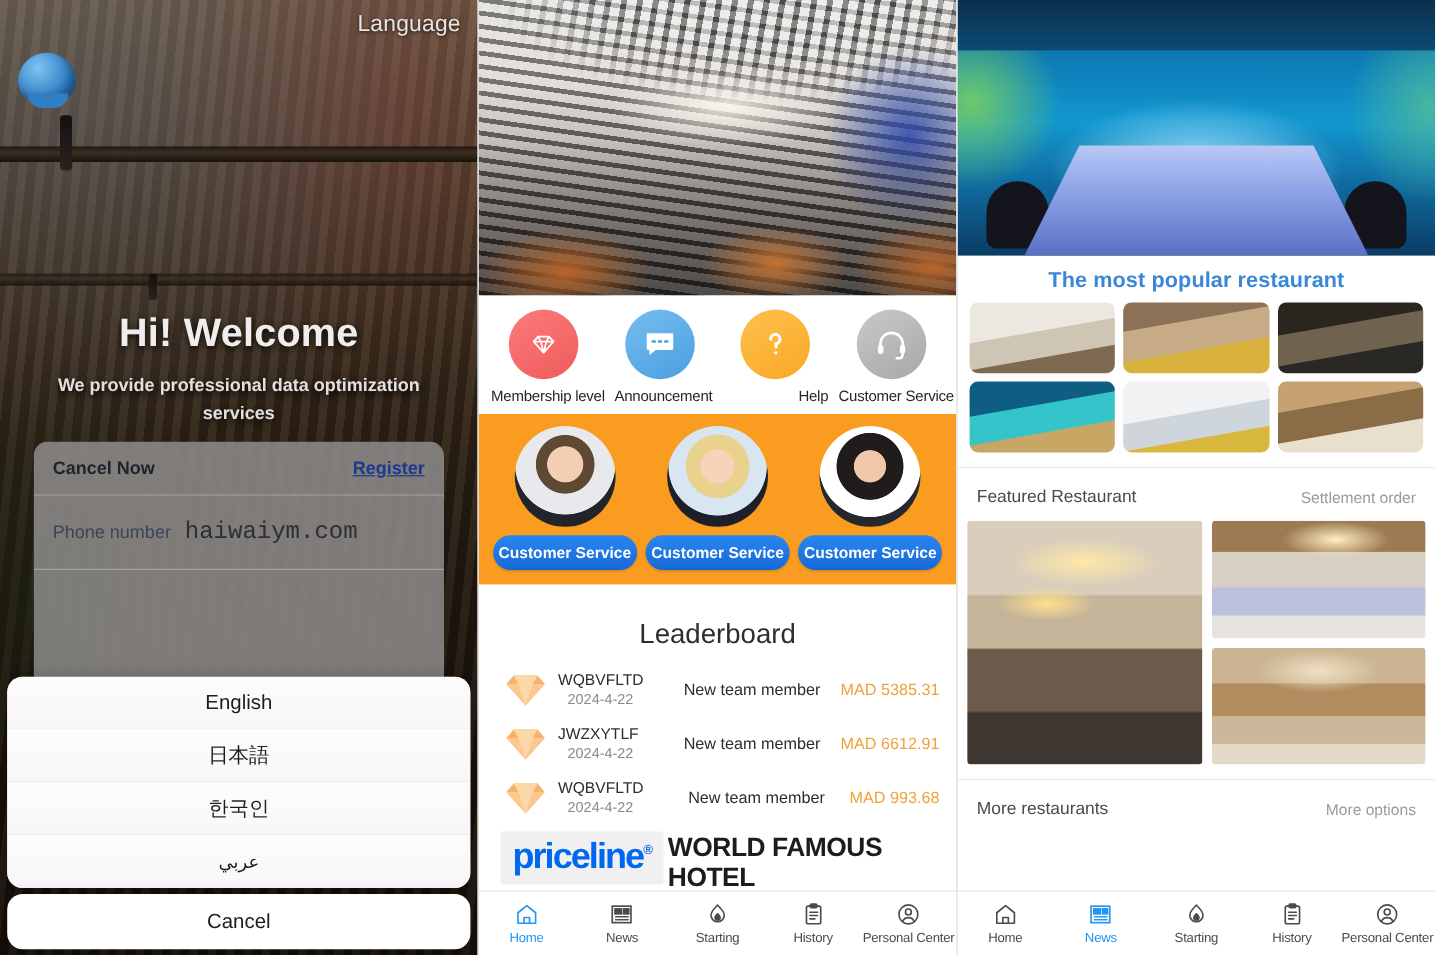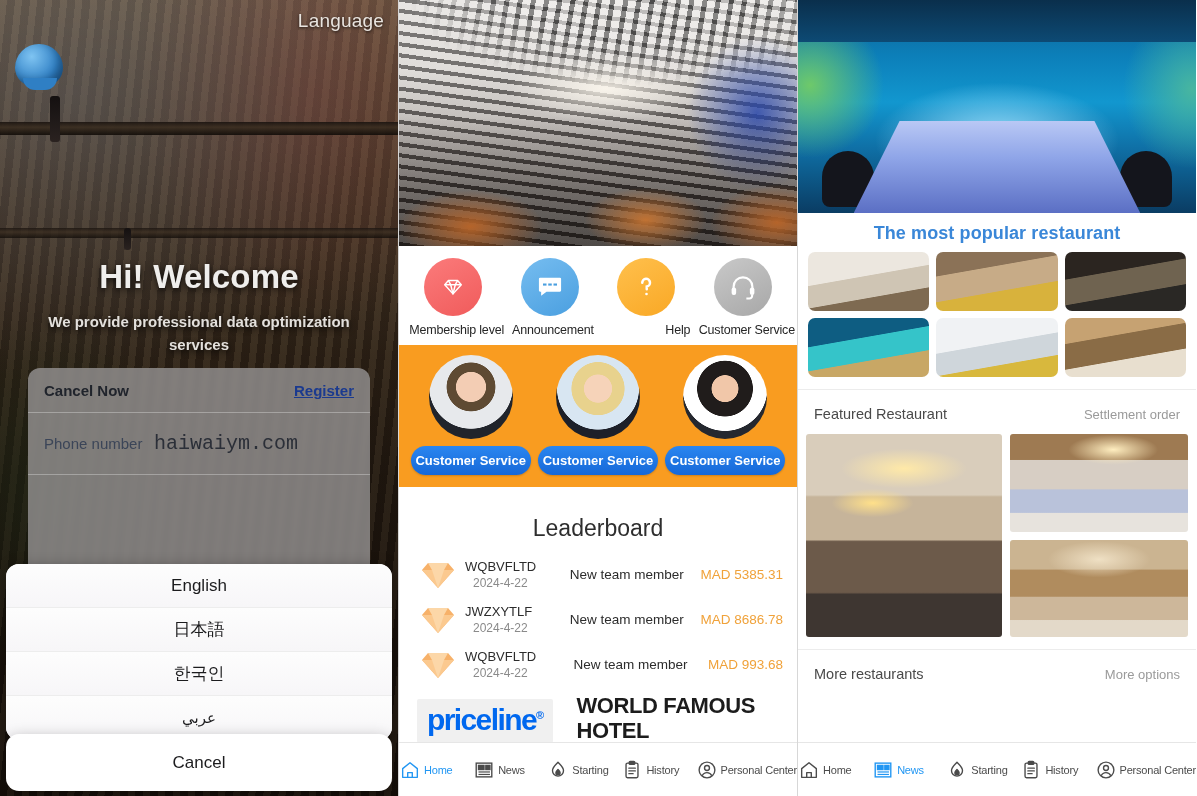--- a/index.html
+++ b/index.html
@@ -113,21 +113,21 @@
   .sheet-item {
     height: 44px; display:flex; align-items:center; justify-content:center;
     font-size: 17px; color: #1c1c1e; cursor:pointer;
     border-bottom: 1px solid #ededed;
     background: linear-gradient(180deg,#fdfdfd,#f7f6f8);
   }
   .sheet-item:last-child { border-bottom: none; }
   .sheet-item.arabic { font-size: 15px; }
   .sheet-cancel {
     position:absolute; left:6px; right:6px; bottom: 5px;
-    height: 57px; background:#ffffff; border-radius: 13px;
+    height: 46px; background:#ffffff; border-radius: 13px;
     display:flex; align-items:center; justify-content:center;
     font-size:17px; color:#1c1c1e; cursor:pointer;
     box-shadow: 0 2px 14px rgba(0,0,0,.22);
   }
 
   
   .panel {
     position:relative; width:399px; height:796px; background:#fff;
     border-left: 1px solid #d7d7d7;
     overflow:hidden;
@@ -217,21 +217,21 @@
   .lb-row { display:flex; align-items:center; padding: 6px 14px 6px 22px; }
   .gem { width:34px; height:28px; flex:none; margin-right:10px; }
   .lb-id { width:88px; flex:none; }
   .lb-name { font-size:13px; color:#2c2c2c; line-height:17px; }
   .lb-date { font-size:12px; color:#8a8a8a; line-height:16px; padding-left:8px;}
   .lb-mid { flex:1; font-size:13.5px; color:#2c2c2c; text-align:center; }
   .lb-amt { font-size:13.5px; color:#f0a23a; white-space:nowrap; }
 
   
   .priceline {
-    display:flex; align-items:flex-end; gap:24px;
+    display:flex; align-items:flex-start; gap:4px;
     padding: 6px 18px 4px 18px; background:#fff;
   }
   .pl-logo {
     background:#f0f0f0; padding: 4px 10px 6px 10px; border-radius:2px;
     font-size:30px; font-weight:700; color:#0068ef; letter-spacing:-1.6px;
     font-family:"Liberation Sans", sans-serif;
   }
   .pl-logo sup { font-size:11px; vertical-align:super; }
   .pl-text { font-size:22px; font-weight:700; color:#1c1c1c; line-height:25px; letter-spacing:-.4px;}
 
@@ -279,21 +279,21 @@
       linear-gradient(180deg,#cbb491 0 30%, #b08c5e 31% 58%, #cdb79a 59% 82%, #e3d9c9 83% 100%);
   }
 
   
   .bottom-nav {
     position:absolute; left:0; right:0; bottom:0; height:54px;
     display:flex; align-items:center; background:#fff;
     border-top:1px solid #e6e6e6;
   }
   .nav-item {
-    flex:1; display:flex; align-items:center;
+    flex:1; display:flex; flex-direction:column; align-items:center;
     gap:3px; cursor:pointer; color:#4b4b4b;
   }
   .nav-item.active { color:#2196f3; }
   .nav-label { font-size:11px; letter-spacing:-.2px; white-space:nowrap; }
   .nav-icon { width:22px; height:22px; display:block; }
 </style>
 </head>
 <body>
 
 <div class="screens">
@@ -417,21 +417,21 @@
       <svg class="gem" viewBox="0 0 34 28">
         <path d="M1 9 L7 2 H27 L33 9 L17 27 Z" fill="#f7b169"></path>
         <path d="M1 9 H33 L17 27 Z" fill="#fbc98f"></path>
         <path d="M7 2 L11 9 L17 27 L23 9 L27 2 Z" fill="#fcd7a8"></path>
       </svg>
       <div class="lb-id">
         <div class="lb-name">JWZXYTLF</div>
         <div class="lb-date">2024-4-22</div>
       </div>
       <div class="lb-mid">New team member</div>
-      <div class="lb-amt">MAD 8686.78</div>
+      <div class="lb-amt">MAD 6612.91</div>
     </div>
 
     <div class="lb-row">
       <svg class="gem" viewBox="0 0 34 28">
         <path d="M1 9 L7 2 H27 L33 9 L17 27 Z" fill="#f7b169"></path>
         <path d="M1 9 H33 L17 27 Z" fill="#fbc98f"></path>
         <path d="M7 2 L11 9 L17 27 L23 9 L27 2 Z" fill="#fcd7a8"></path>
       </svg>
       <div class="lb-id">
         <div class="lb-name">WQBVFLTD</div>

